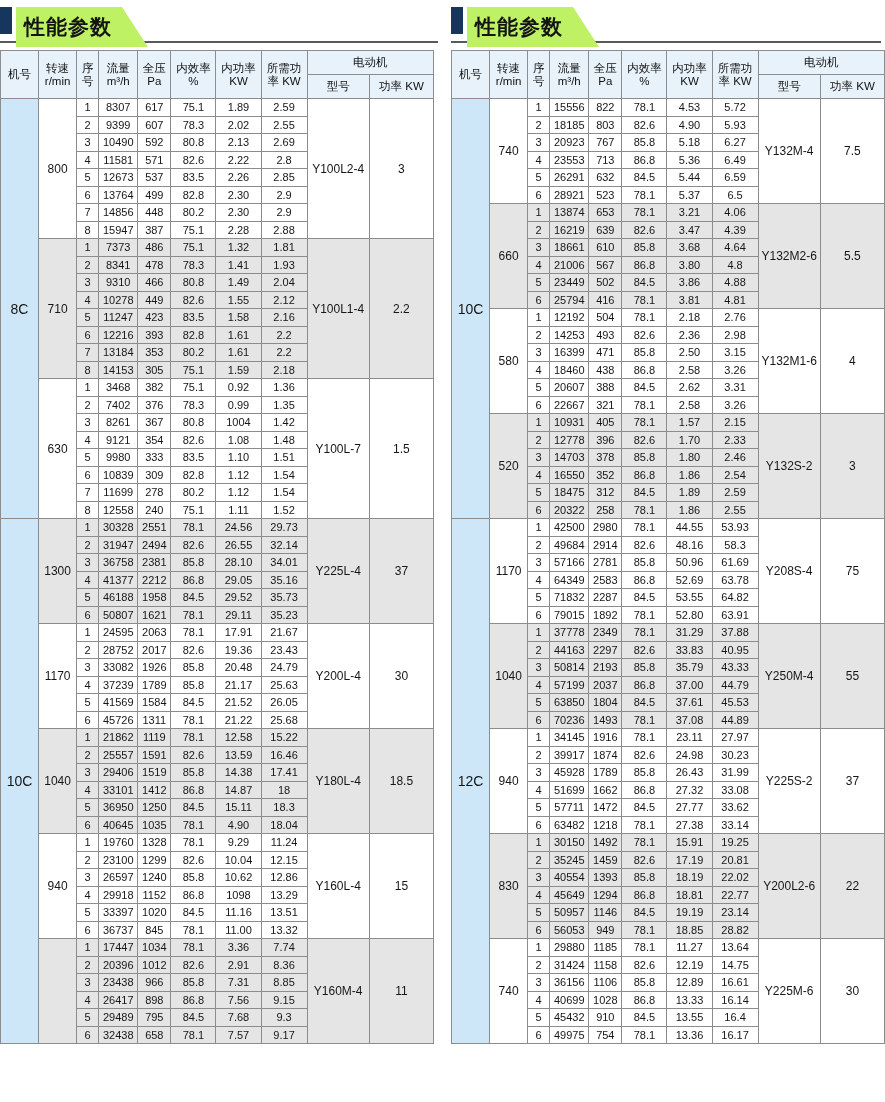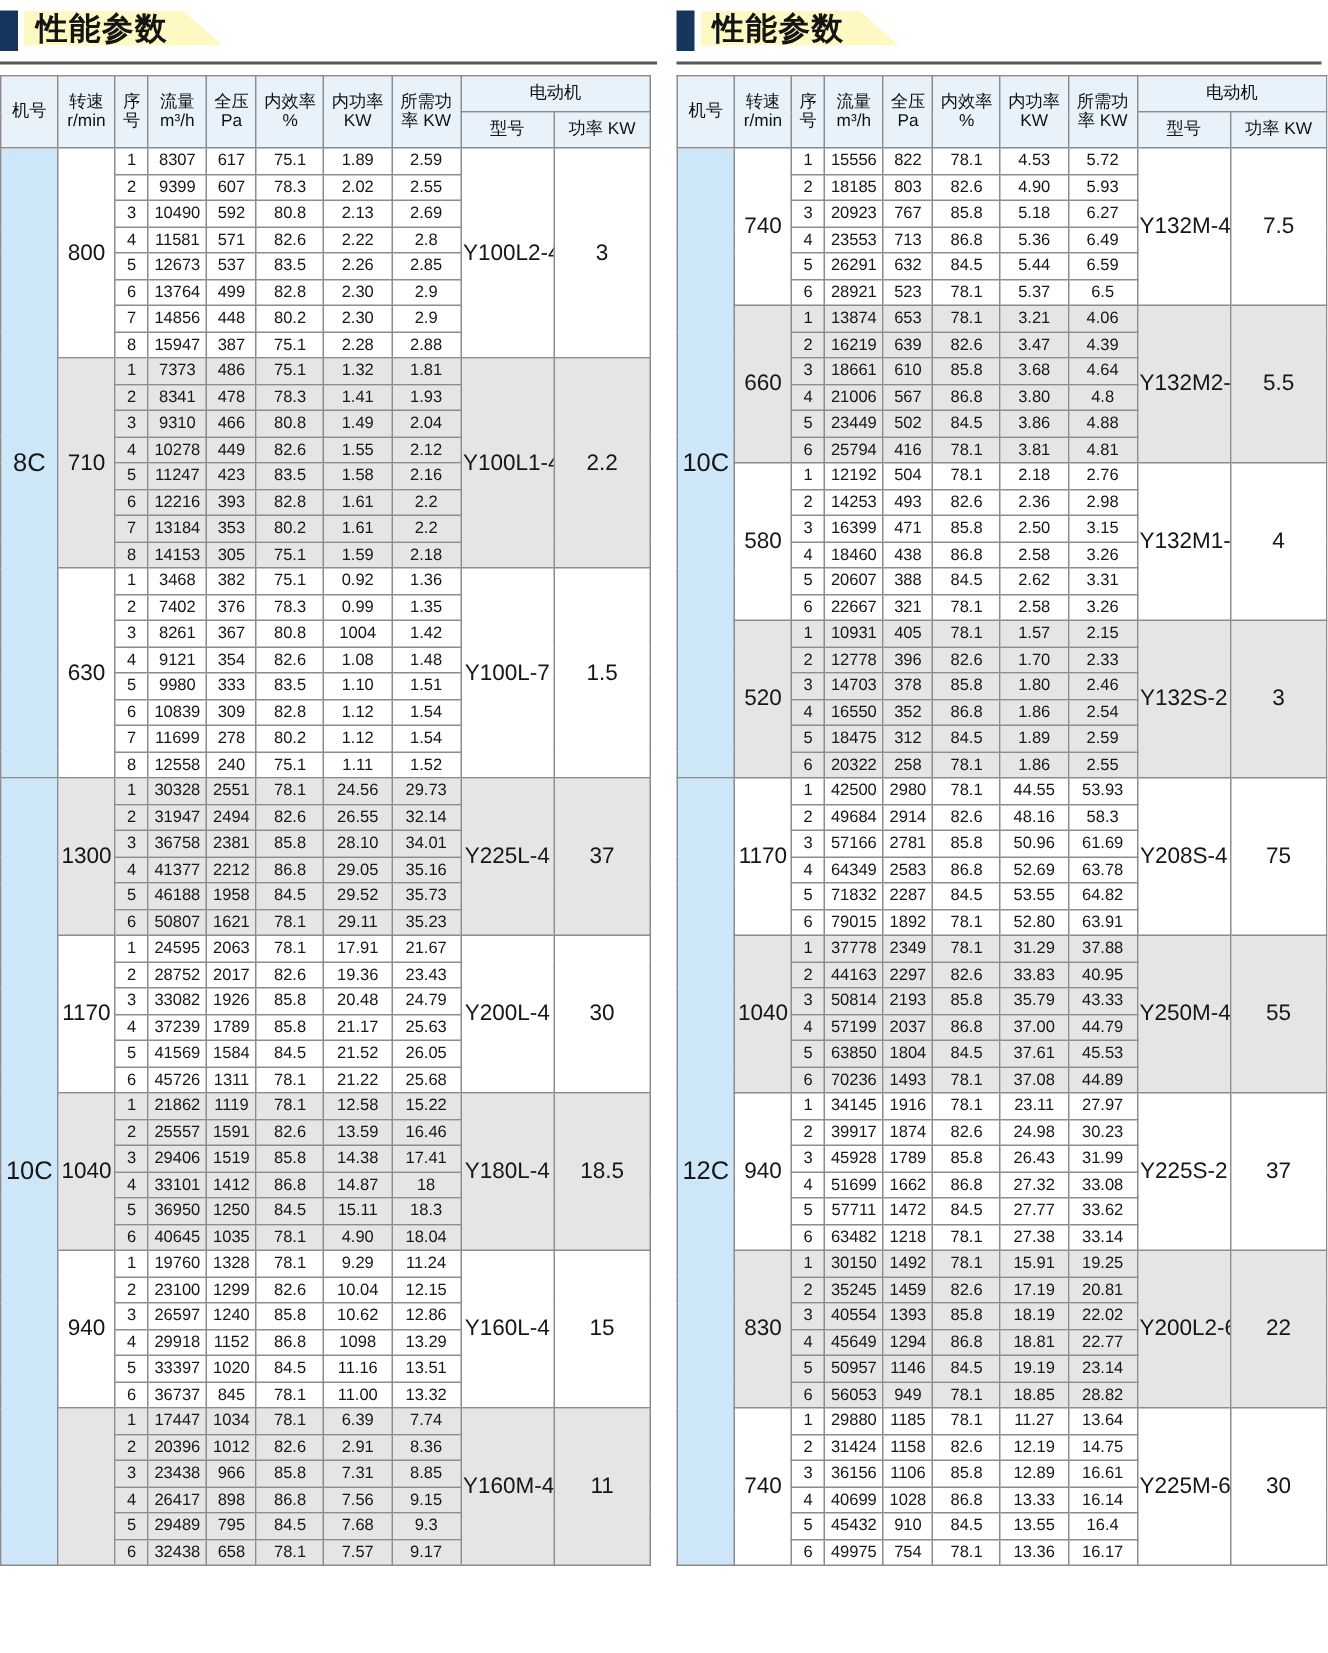--- a/index.html
+++ b/index.html
@@ -12,22 +12,22 @@
     overflow:hidden;
   }
   .wrap { display:flex; }
   .panel { width:442px; padding:7px 4px 0 0; }
   .panel.left  { padding-left:0; }
   .panel.right { padding-left:9px; width:443px; }
 
   .title-bar { display:flex; align-items:flex-start; height:30px; }
   .title-square { width:12px; height:27px; background:#17365d; margin-right:4px; flex:none; }
   .title-chip {
-    background:#fef9c3;
-    height:23px; width:132px;
+    background:#bef264;
+    height:40px; width:132px;
     clip-path: polygon(0 0, calc(100% - 26px) 0, 100% 100%, 0 100%);
     display:flex; align-items:center;
     padding-left:8px;
   }
   .title-chip span { font-size:21px; font-weight:bold; color:#141414; letter-spacing:1px; }
   .rule { height:2px; background:#58595b; margin:4px 0 7px 0; }
 
   table {
     border-collapse:collapse;
     table-layout:fixed;
@@ -47,22 +47,22 @@
     background:#e8f2fa;
     font-weight:normal;
     font-size:11.5px;
     line-height:12.5px;
     height:24px;
     color:#111;
   }
   thead .two-line { line-height:13px;margin-top:30px; }
   tbody td { height:17.5px; line-height:12px; color:#161616; background:#ffffff; }
   tr.shade td { background:#e5e5e5; }
-  table td.machine-cell { background:#cde7f8; font-size:17px; }
-  td.speed-cell, td.motor-cell { font-size:15px; }
+  table td.machine-cell { background:#cde7f8; font-size:14px; }
+  td.speed-cell, td.motor-cell { font-size:12px; }
 </style>
 </head>
 <body>
 
 <div class="wrap">
 
   <div class="panel left">
     <div class="title-bar">
       <div class="title-square"></div>
       <div class="title-chip">
@@ -507,21 +507,21 @@
             <td class="num-cell">78.1</td>
             <td class="num-cell">11.00</td>
             <td class="num-cell">13.32</td>
           </tr>
           <tr class="shade">
             <td class="speed-cell" rowspan="6"></td>
             <td class="num-cell">1</td>
             <td class="num-cell">17447</td>
             <td class="num-cell">1034</td>
             <td class="num-cell">78.1</td>
-            <td class="num-cell">6.39</td>
+            <td class="num-cell">3.36</td>
             <td class="num-cell">7.74</td>
             <td class="motor-cell" rowspan="6">Y160M-4</td>
             <td class="motor-cell" rowspan="6">11</td>
           </tr>
           <tr class="shade">
             <td class="num-cell">2</td>
             <td class="num-cell">20396</td>
             <td class="num-cell">1012</td>
             <td class="num-cell">82.6</td>
             <td class="num-cell">2.91</td>

